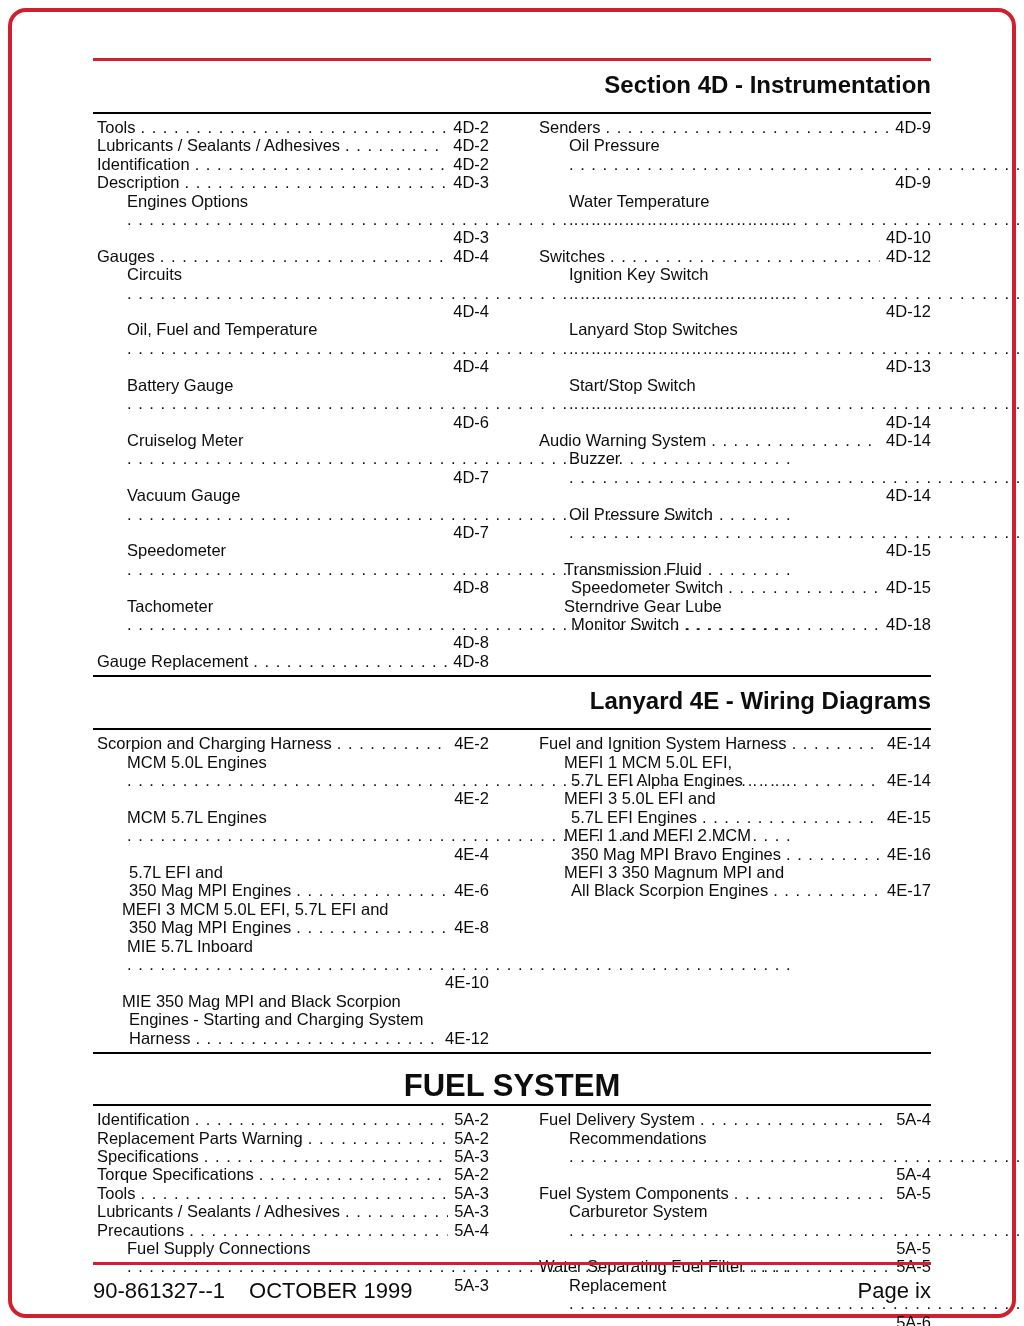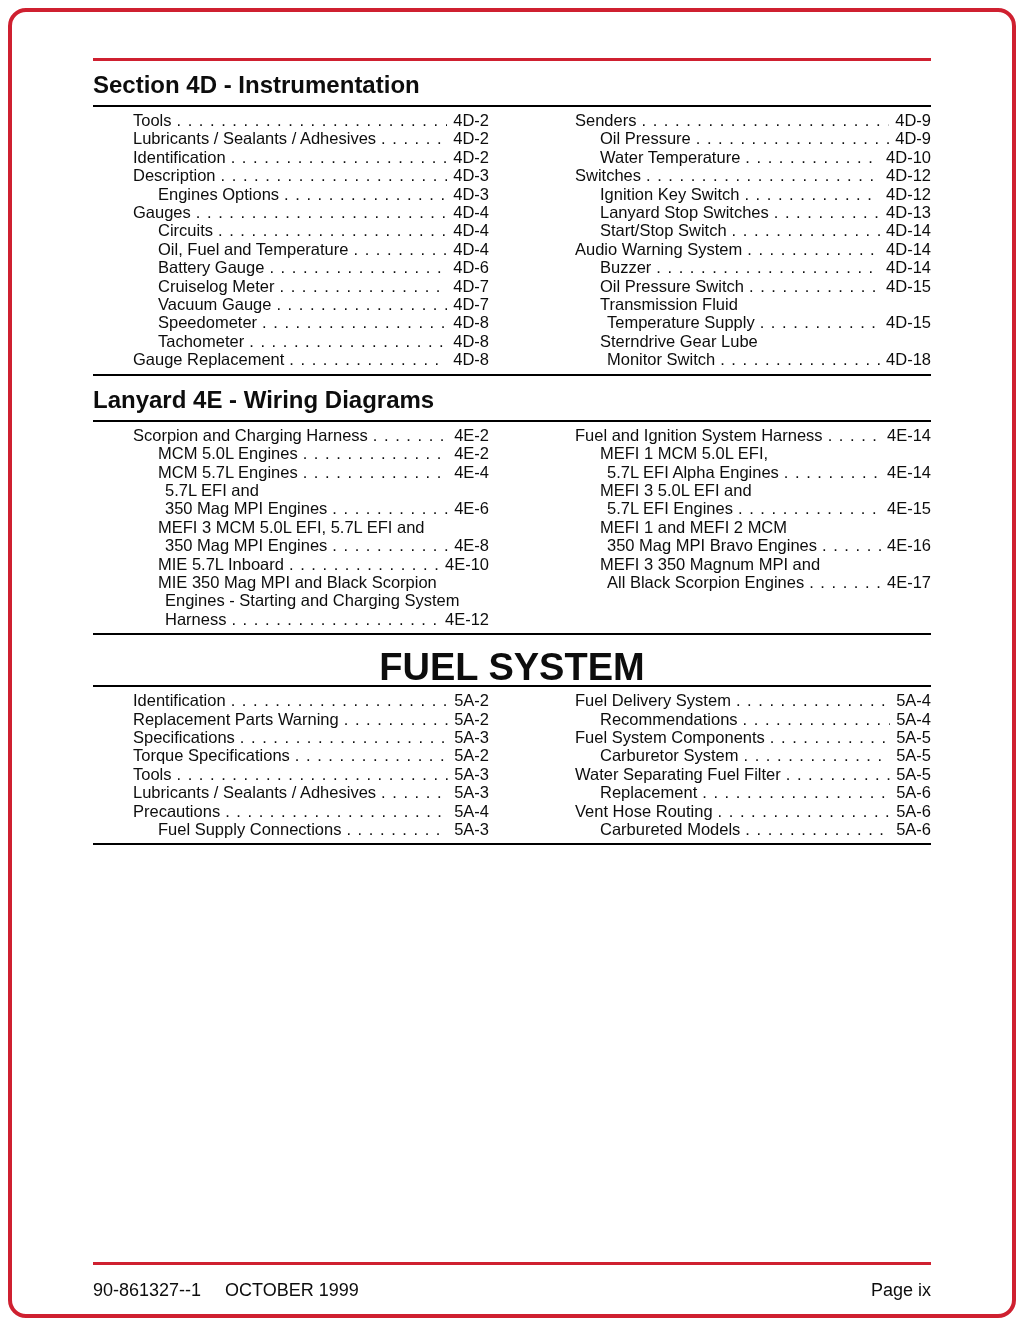--- a/index.html
+++ b/index.html
@@ -25,74 +25,73 @@
     top: 0;
   }
   .top-red-rule {
     margin-top: 58px;
     border-top: 3px solid #cf2030;
   }
   .section-title {
     font-size: 24px;
     line-height: 26px;
     font-weight: 700;
-    text-align: left;
-    padding: 11px 0 7px;
+    text-align: right;
+    padding: 11px 0 14px;
   }
   .part-title {
-    font-size: 38px;
+    font-size: 31px;
     line-height: 34px;
     font-weight: 700;
     text-align: center;
     padding: 15px 0 1px;
   }
   .toc {
     border-top: 2px solid #000;
     border-bottom: 2px solid #000;
     padding: 4px 0 5px;
     display: flex;
     gap: 46px;
   }
   .col {
     flex: 1 1 0;
     min-width: 0;
     padding-left: 4px;
-    margin-left: 36px;
   }
   .entry {
     display: flex;
     align-items: baseline;
     font-size: 16.5px;
     line-height: 18.4px;
   }
   .entry .label { white-space: nowrap; }
   .entry .leader {
     flex: 1 1 auto;
     overflow: hidden;
     white-space: nowrap;
     margin: 0 6px 0 5px;
     min-width: 0;
   }
   .entry .leader::after {
     content: ". . . . . . . . . . . . . . . . . . . . . . . . . . . . . . . . . . . . . . . . . . . . . . . . . . . . . . . . . . . .";
     letter-spacing: 1px;
   }
   .entry .pagenum { white-space: nowrap; margin-left: auto; text-align: right; }
-  .entry.ind-1 { padding-left: 25px; }
+  .entry.ind-1 { padding-left: 25px; flex-direction: column; }
   .entry.ind-2 { padding-left: 32px; }
   .footer {
     position: absolute;
     left: 93px;
     right: 93px;
     bottom: 26px;
     border-top: 3px solid #cf2030;
     padding-top: 16px;
     display: flex;
     justify-content: space-between;
-    font-size: 18px;
+    font-size: 22px;
     line-height: 19px;
   }
   .footer .doc-number { margin-right: 24px; }
 </style>
 </head>
 <body>
 
 <div class="page">
   <div class="page-border"></div>
 
@@ -247,21 +246,21 @@
     <span class="leader"></span>
     <span class="pagenum">4D-15</span>
   </div>
 
   <div class="entry ind-1 no-page">
     <span class="label">Transmission Fluid</span>
 
   </div>
 
   <div class="entry ind-2">
-    <span class="label">Temperature Supply</span>
+    <span class="label">Speedometer Switch</span>
     <span class="leader"></span>
     <span class="pagenum">4D-15</span>
   </div>
 
   <div class="entry ind-1 no-page">
     <span class="label">Sterndrive Gear Lube</span>
 
   </div>
 
   <div class="entry ind-2">

